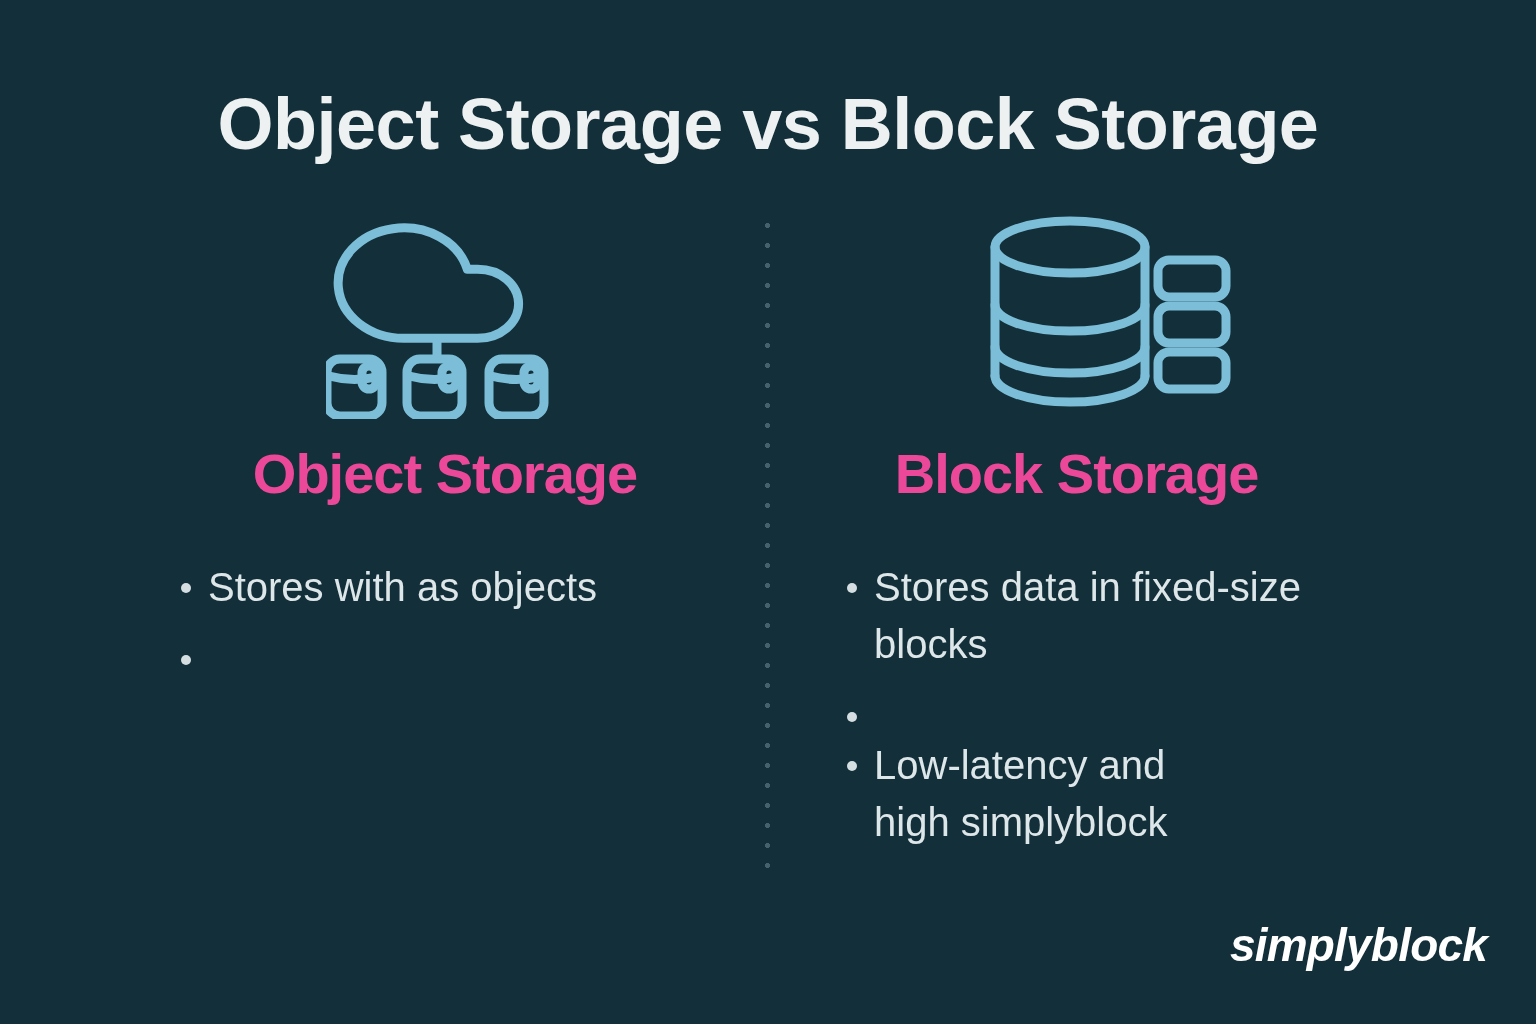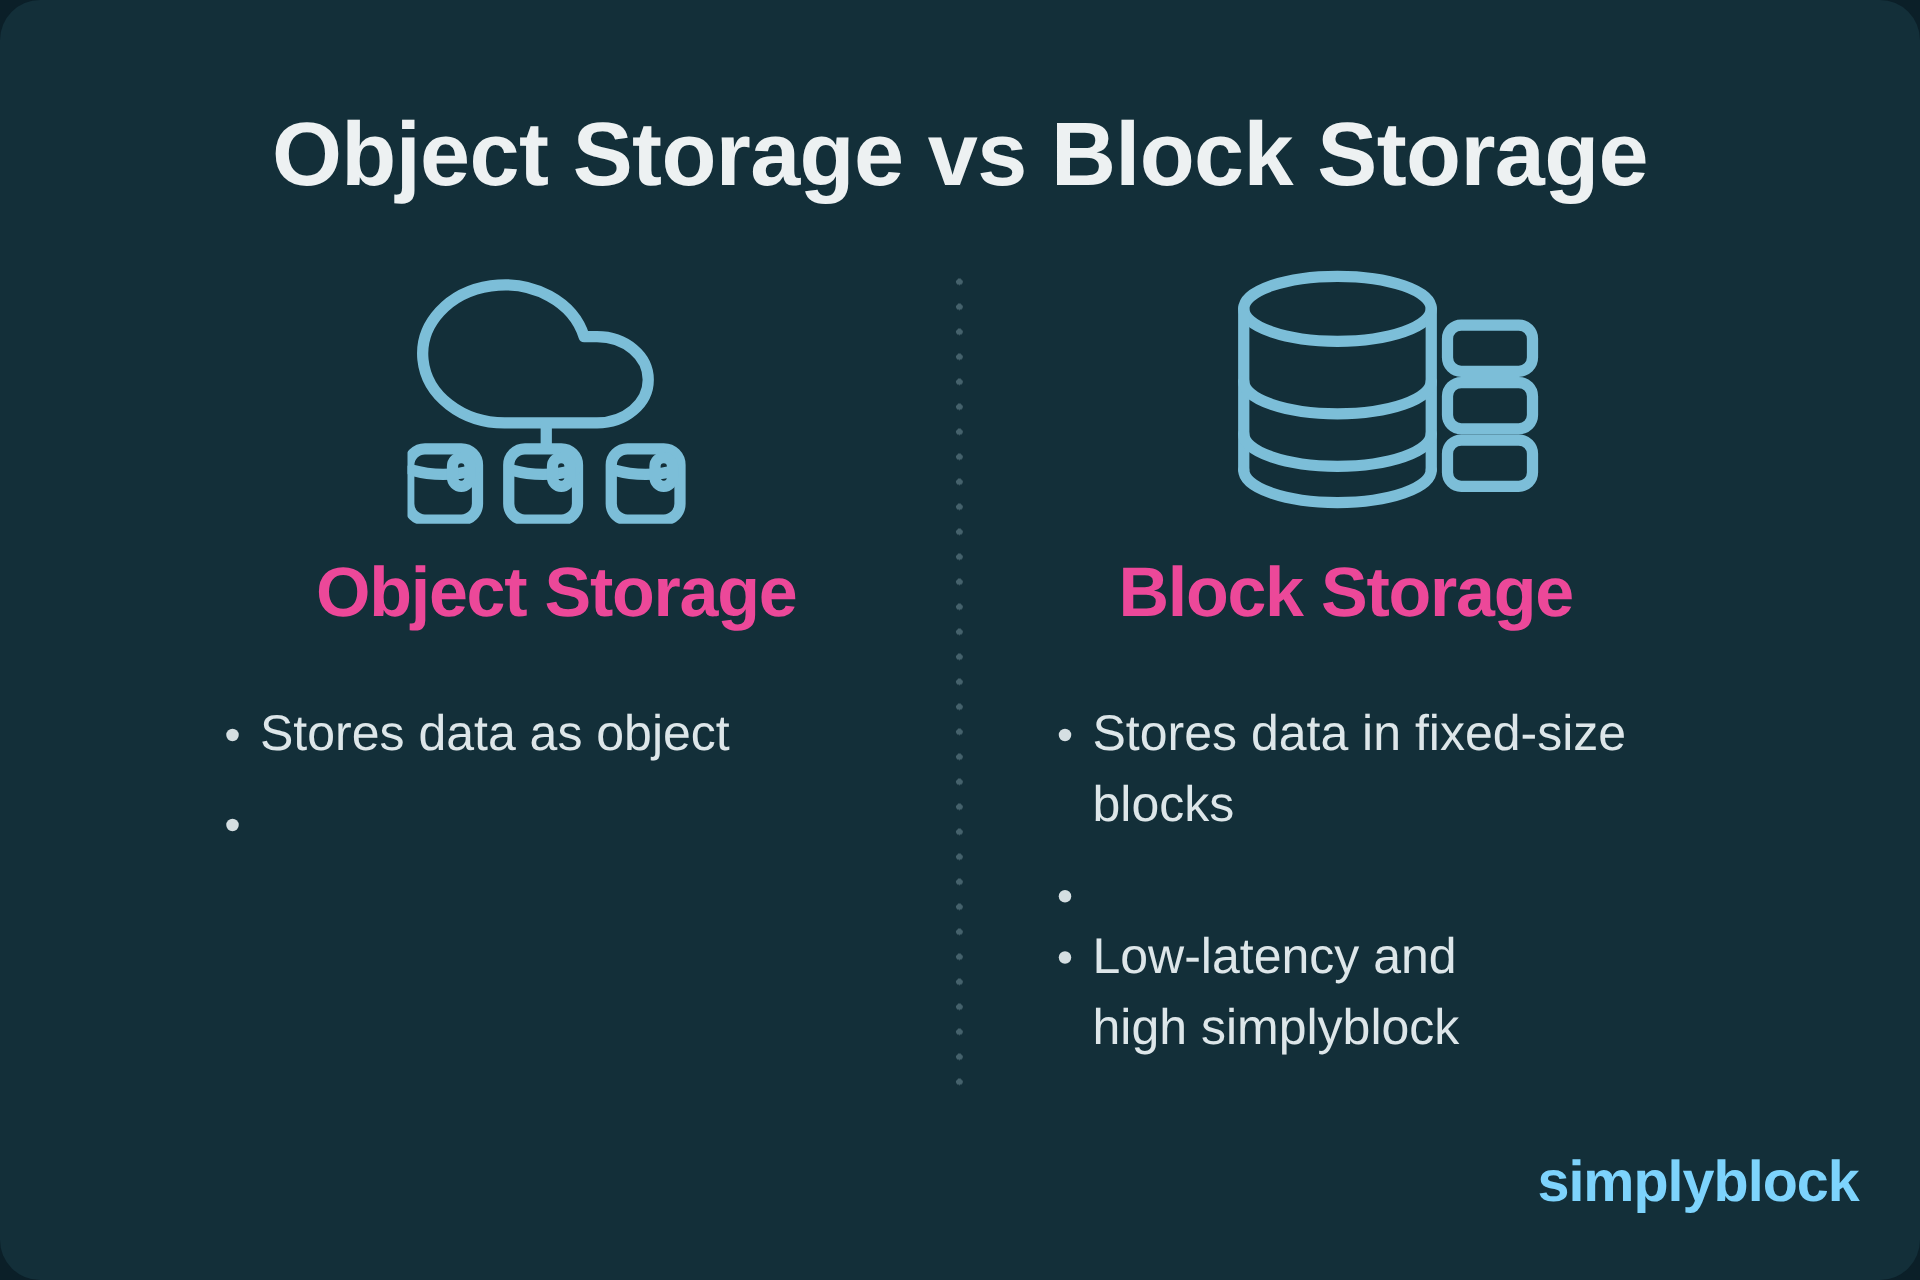--- a/index.html
+++ b/index.html
@@ -3,21 +3,20 @@
 <meta charset="utf-8">
 <style>
   html, body { margin: 0; padding: 0; background: #0b1f28; }
   .canvas {
     position: relative;
     width: 1536px;
     height: 1024px;
     background: #132f39;
     overflow: hidden;
     font-family: "Liberation Sans", "DejaVu Sans", sans-serif;
-    border-radius: 32px;
   }
 
   .title {
     position: absolute;
     top: 84px; left: 0; right: 0;
     margin: 0;
     text-align: center;
     font-size: 72px;
     line-height: 80px;
     font-weight: 700;
@@ -81,21 +80,22 @@
   }
   .bullet-text { white-space: pre-line; }
 
   .brand {
     position: absolute;
     top: 920px; right: 49px;
     font-size: 46px;
     line-height: 50px;
     font-weight: 700;
     letter-spacing: -0.8px;
-    color: #7dd3fc;
+    color: #ffffff;
+    font-style: italic;
   }
 </style>
 </head>
 <body>
 
 <div class="canvas">
 
   <h1 class="title">Object Storage vs Block Storage</h1>
 
   <div class="icon icon-object">
@@ -132,21 +132,21 @@
   </div>
 
   <h2 class="col-heading left">Object Storage</h2>
   <h2 class="col-heading right">Block Storage</h2>
 
   <div class="divider"></div>
 
   <ul class="bullets left">
     <li>
       <span class="bullet-dot"></span>
-      <span class="bullet-text">Stores data as object</span>
+      <span class="bullet-text">Stores with as objects</span>
     </li>
     <li>
       <span class="bullet-dot"></span>
     </li>
   </ul>
 
   <ul class="bullets right">
     <li>
       <span class="bullet-dot"></span>
       <span class="bullet-text">Stores data in fixed-size

